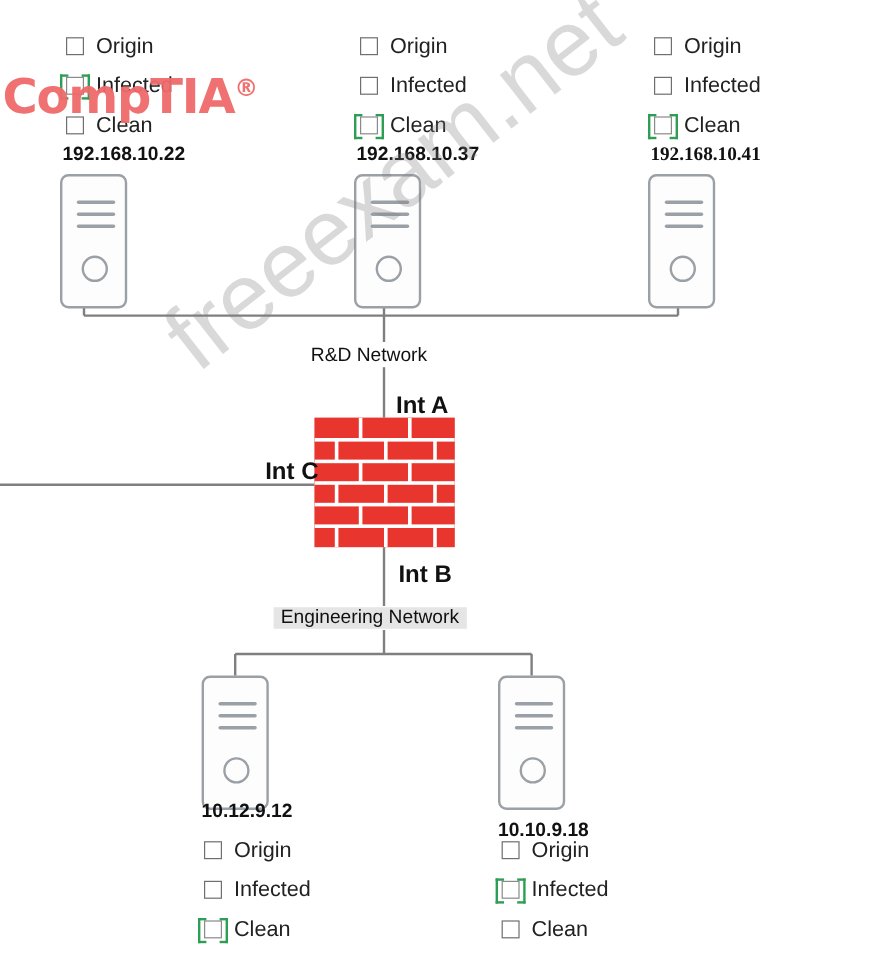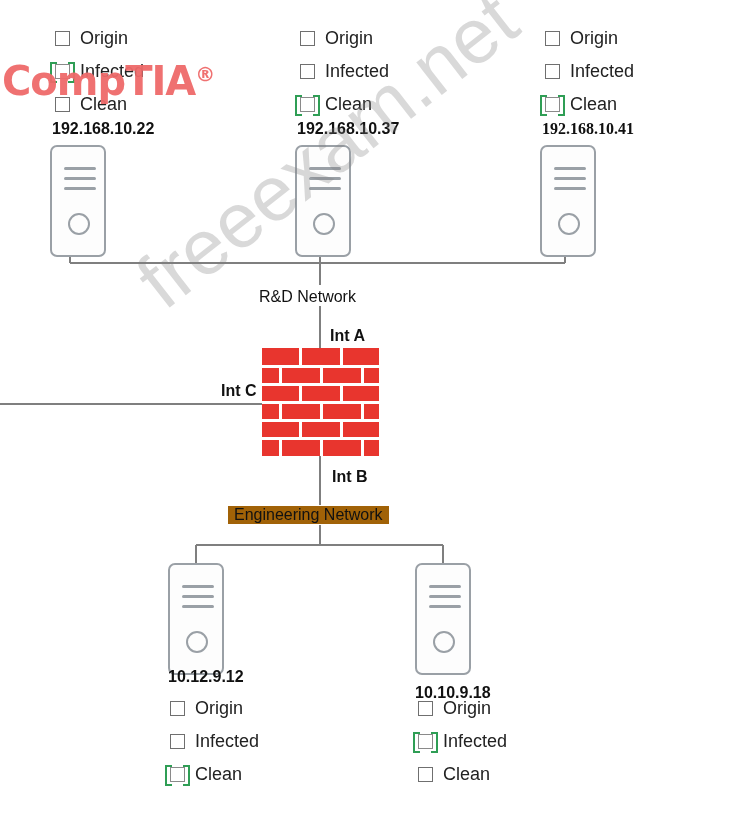--- a/index.html
+++ b/index.html
@@ -115,21 +115,21 @@
   .brick-v{position:absolute;width:3px;height:18px;background:#ffffff;}
 
   
   .netlabel{
     position:absolute;
     font-size:16px;font-weight:normal;color:#111;
     z-index:4;white-space:nowrap;
   }
   .intlabel{
     position:absolute;
-    font-size:16px;font-weight:bold;color:#111;
+    font-size:20px;font-weight:bold;color:#111;
     z-index:4;white-space:nowrap;
   }
 </style>
 </head>
 <body>
 
 <div class="stage">
 
   <svg class="lines" viewBox="0 0 747 817">
 
@@ -214,21 +214,21 @@
     <span class="slot s1"></span>
       <span class="slot s2"></span>
       <span class="slot s3"></span>
       <span class="pwr"></span>
   </div>
 
   <div class="netlabel" style="left:253px;top:288px;background:#fff;padding:0 6px;">R&amp;D Network</div>
   <div class="intlabel" style="left:330px;top:327px;">Int A</div>
   <div class="intlabel" style="left:197px;top:382px;margin-left:24px;">Int C</div>
   <div class="intlabel" style="left:332px;top:468px;">Int B</div>
-  <div class="netlabel" style="left:228px;top:506px;background:#a16207;padding:0 6px;">Engineering Network</div>
+  <div class="netlabel" style="left:228px;top:506px;background:#e5e5e5;padding:0 6px;">Engineering Network</div>
 
   <div class="firewall" style="left:262px;top:348px;">
     <div class="brick-line" style="top:17px;"></div>
     <div class="brick-line" style="top:35px;"></div>
     <div class="brick-line" style="top:53px;"></div>
     <div class="brick-line" style="top:71px;"></div>
     <div class="brick-line" style="top:89px;"></div>
     <div class="brick-v" style="left:37px;top:0px;"></div>
     <div class="brick-v" style="left:78px;top:0px;"></div>
     <div class="brick-v" style="left:17px;top:18px;"></div>

